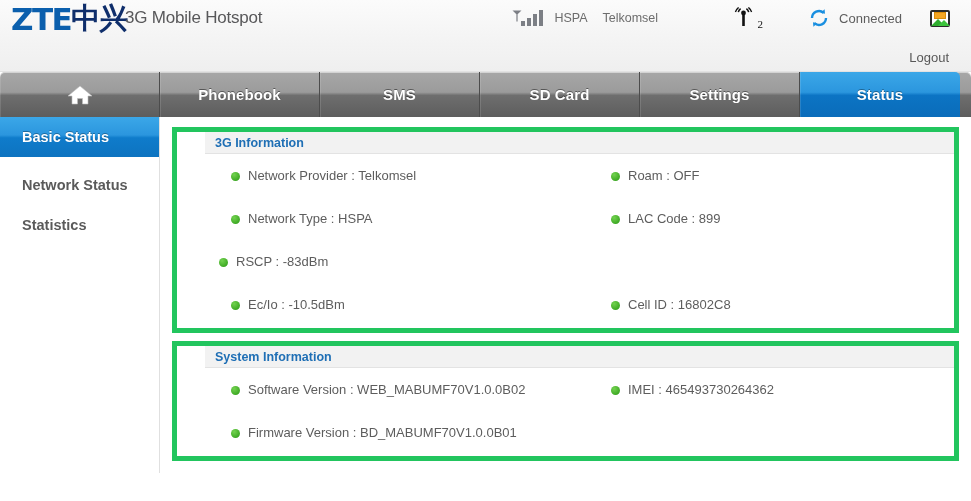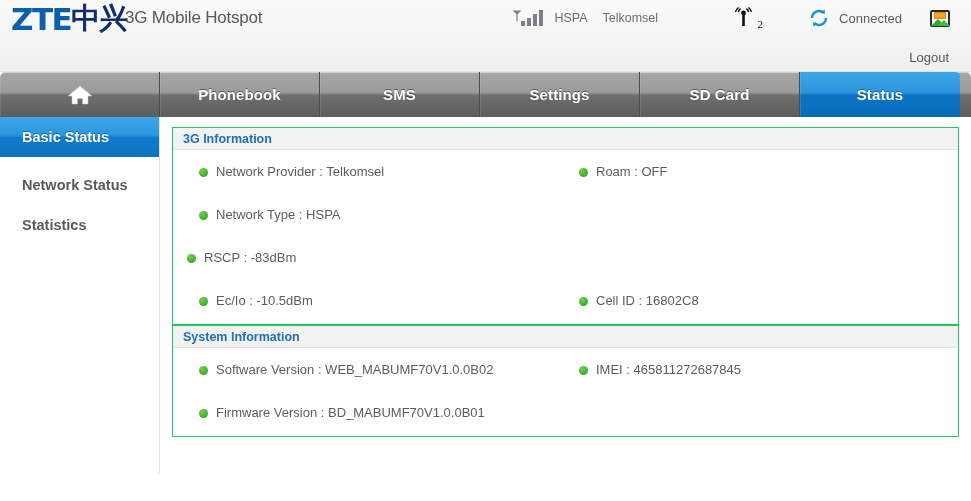--- a/index.html
+++ b/index.html
@@ -138,21 +138,21 @@
     text-shadow: 0 -1px 0 rgba(0,0,0,.3);
   }
   .side-gap { height: 8px; }
 
   .content {
     flex: 1;
     padding: 10px 12px 0 12px;
     background: #ffffff;
   }
 
-  .panel { border: 1px solid #22c55e; background: #fff; margin-bottom: 0; }
+  .panel { border: 5px solid #22c55e; background: #fff; margin-bottom: 8px; padding-left: 28px; }
   .panel-head {
     height: 22px;
     background: #f2f2f2;
     border-bottom: 1px solid #e3e3e3;
     display: flex; align-items: center;
     padding-left: 10px;
     font-size: 12.5px; font-weight: bold;
     color: #1f6fb5;
   }
   .panel-body { padding: 14px 0 10px 0; }
@@ -241,24 +241,24 @@
       <path d="M14 3 L26 13 L22 13 L22 21 L16.5 21 L16.5 15.5 L11.5 15.5 L11.5 21 L6 21 L6 13 L2 13 Z" fill="#ffffff" stroke="#bdbdbd" stroke-width="0.6"></path>
     </svg>
   </div>
   <div class="tab tab-w">
     <span>Phonebook</span>
   </div>
   <div class="tab tab-w">
     <span>SMS</span>
   </div>
   <div class="tab tab-w">
+    <span>SD Card</span>
+  </div>
+  <div class="tab tab-w">
     <span>Settings</span>
-  </div>
-  <div class="tab tab-w">
-    <span>SD Card</span>
   </div>
   <div class="tab tab-w tab-active">
     <span>Status</span>
   </div>
 </div>
 
 <div class="body-wrap">
 
   <div class="sidebar">
     <div class="side-item active">
@@ -290,20 +290,24 @@
             <i class="bullet"></i>
             <span>Roam : OFF</span>
           </div>
         </div>
 
         <div class="row">
           <div class="cell cell-left">
             <i class="bullet"></i>
             <span>Network Type : HSPA</span>
           </div>
+          <div class="cell cell-right">
+            <i class="bullet"></i>
+            <span>LAC Code  : 899</span>
+          </div>
         </div>
 
         <div class="row">
           <div class="cell cell-right">
             <i class="bullet"></i>
             <span>RSCP :  -83dBm</span>
           </div>
         </div>
 
         <div class="row">
@@ -326,21 +330,21 @@
       </div>
       <div class="panel-body">
 
         <div class="row">
           <div class="cell cell-left">
             <i class="bullet"></i>
             <span>Software Version : WEB_MABUMF70V1.0.0B02</span>
           </div>
           <div class="cell cell-right">
             <i class="bullet"></i>
-            <span>IMEI : 465811272687845</span>
+            <span>IMEI : 465493730264362</span>
           </div>
         </div>
 
         <div class="row">
           <div class="cell cell-left">
             <i class="bullet"></i>
             <span>Firmware Version : BD_MABUMF70V1.0.0B01</span>
           </div>
           <div class="cell cell-right"></div>
         </div>

